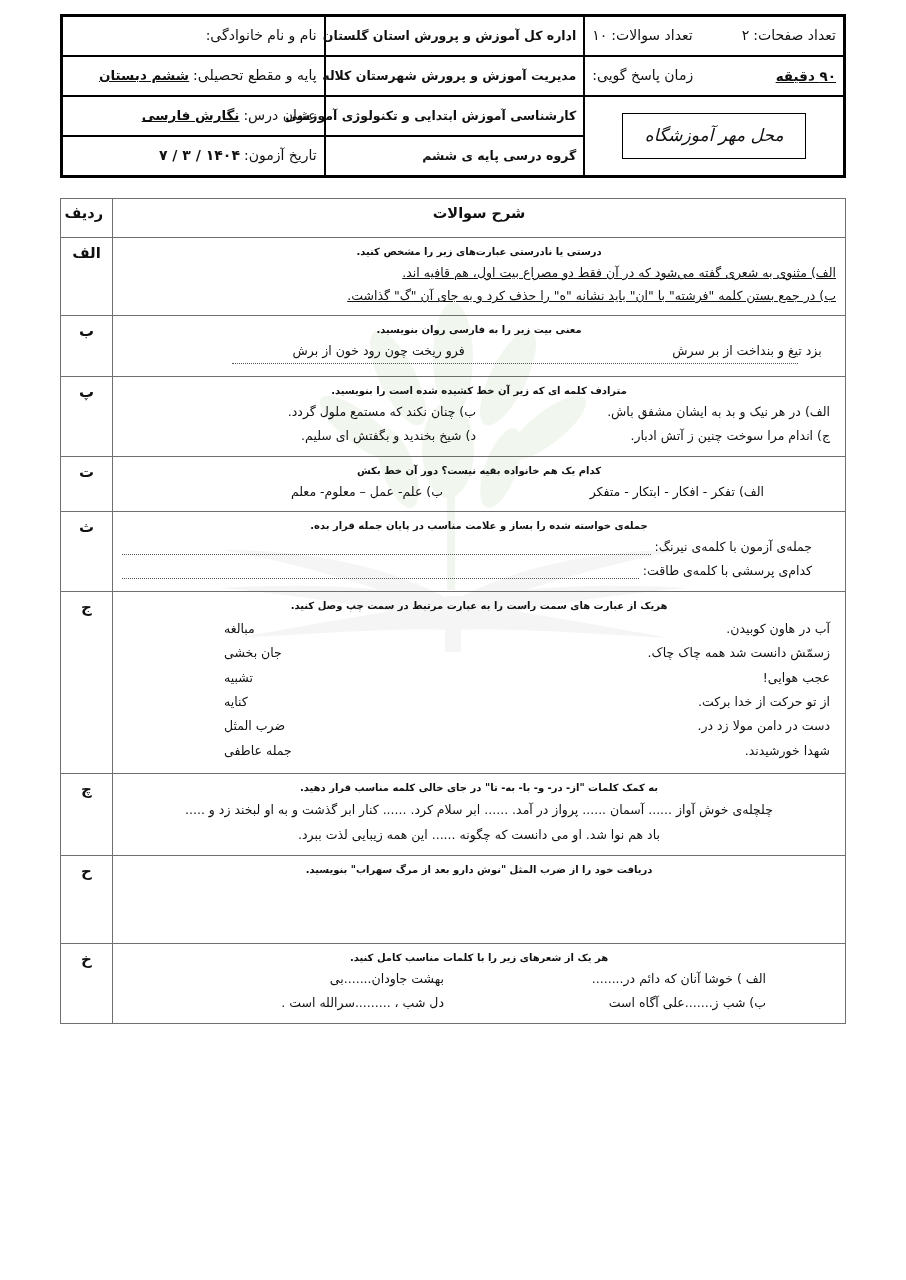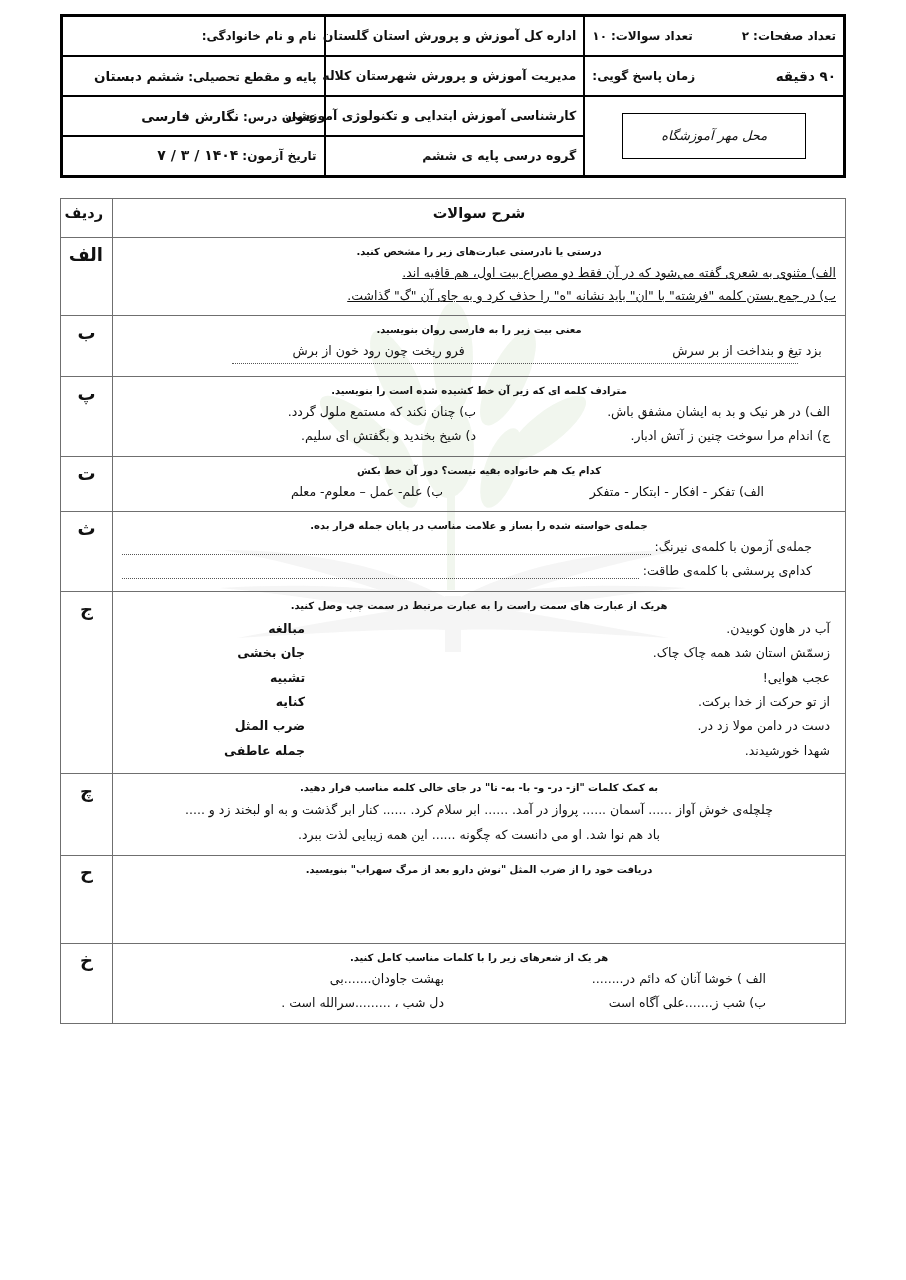--- a/index.html
+++ b/index.html
@@ -50,38 +50,38 @@
     height:32px;
     font-size:12.5px;
     line-height:1.25;
     text-align:right;
     white-space:nowrap;
   }
   td.h-right{ width:33.6%; }
   td.h-mid  { width:33.2%; text-align:center; font-weight:bold; font-size:13px;}
   td.h-left { width:33.2%; }
 
-  .lbl{ font-weight:bold; font-size:12px; }
-  .val{ font-weight:bold; font-size:13.5px; }
+  .lbl{ font-weight:normal; font-size:14px; }
+  .val{ font-weight:bold; font-size:13.5px;text-decoration:underline; }
   .val-num{ font-weight:bold; font-size:14px; letter-spacing:.5px;}
 
   .two-up{ display:flex; justify-content:space-between; align-items:center; gap:6px;}
   .two-up > span{ white-space:nowrap; }
 
   .seal-cell{ padding:4px 6px !important; height:52px !important;}
   .seal-box{
     border:1.5px solid #000;
     height:44px;
     width:182px;
     margin:0 auto;
     display:flex;
     align-items:center;
     justify-content:center;
     font-family:"DejaVu Serif","Liberation Serif",serif;
-    font-size:13px;
+    font-size:17px;
     font-style:italic;
     letter-spacing:-.5px;
   }
 
   
   table.qs{
     width:100%;
     border-collapse:collapse;
     table-layout:fixed;
     margin-top:20px;
@@ -98,21 +98,21 @@
   thead th{
     text-align:center;
     font-weight:bold;
     font-size:14.5px;
     padding:5px 0 6px 0;
     height:24px;
   }
   td.no{
     text-align:center;
     font-weight:bold;
-    font-size:18px;
+    font-size:15px;
     padding-top:7px;
   }
   .q-title{
     font-weight:bold;
     font-size:10px;
     text-align:center;
     line-height:1.5;
     margin-bottom:2px;
   }
   .q-line{
@@ -151,21 +151,21 @@
   .opt2.ind{ padding-right:6px; }
 
   
   .match{
     display:flex;
     justify-content:space-between;
     padding:2px 6px 2px 6px;
   }
   .match .col{ display:flex; flex-direction:column; }
   .match .col.right{ align-items:flex-start;margin-left:19px; }
-  .match .col.left{ padding-left:96px;font-weight:bold;}
+  .match .col.left{ align-items:flex-end; padding-left:96px;}
   .match .item{
     font-size:12.5px;
     line-height:1.95;
     white-space:nowrap;
   }
 
   .para{
     font-size:12.5px;
     line-height:2.0;
     text-align:justify;
@@ -343,21 +343,21 @@
         </td>
         <td class="no">ث</td>
       </tr>
 
       <tr>
         <td>
           <div class="q-title">هریک از عبارت های سمت راست را به عبارت مرتبط در سمت چپ وصل کنید.</div>
           <div class="match">
             <div class="col right">
               <span class="item">آب در هاون کوبیدن.</span>
-              <span class="item">زسمّش استان شد همه چاک چاک.</span>
+              <span class="item">زسمّش دانست شد همه چاک چاک.</span>
               <span class="item">عجب هوایی!</span>
               <span class="item">از تو حرکت از خدا برکت.</span>
               <span class="item">دست در دامن مولا زد در.</span>
               <span class="item">شهدا خورشیدند.</span>
             </div>
             <div class="col left">
               <span class="item">مبالغه</span>
               <span class="item">جان بخشی</span>
               <span class="item">تشبیه</span>
               <span class="item">کنایه</span>

